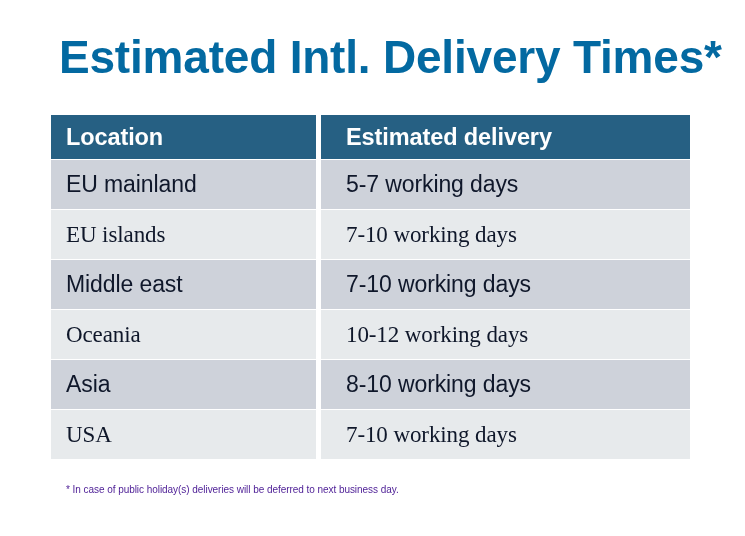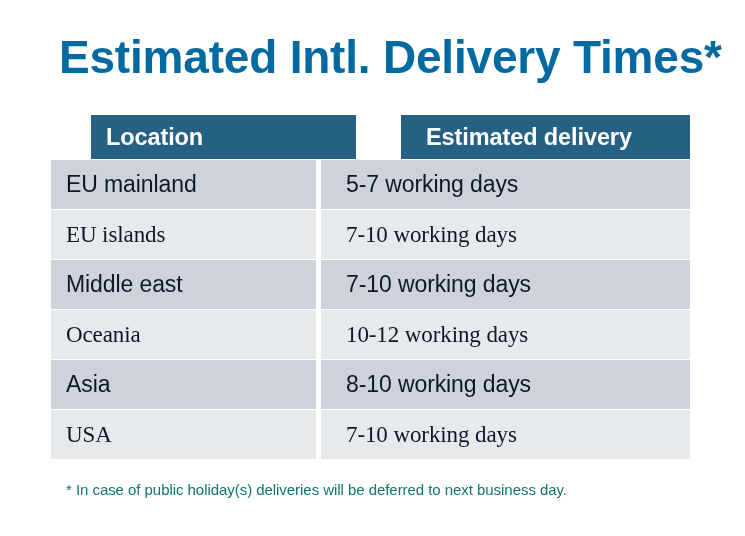--- a/index.html
+++ b/index.html
@@ -74,21 +74,20 @@
   }
 
   
   .row.header .cell {
     height: 44px;
     background: #266083;
     color: #ffffff;
     font-size: 23.5px;
     font-weight: bold;
     letter-spacing: -0.1px;
-    margin-left: 40px;
   }
 
   
   .row.body .cell {
     height: 49px;
     color: #0f172a;
     font-size: 23px;
     font-weight: 400;
     letter-spacing: -0.1px;
   }
@@ -101,24 +100,24 @@
     background: #e7eaec;
     font-family: Liberation Serif, serif;
   }
 
   
   .footnote {
     position: absolute;
     left: 66px;
     top: 480px;
     width: 660px;
-    font-size: 15px;
+    font-size: 10px;
     line-height: 20px;
     font-weight: 400;
-    color: #0f766e;
+    color: #4c1d95;
     letter-spacing: -0.05px;
     white-space: nowrap;
   }
 </style>
 </head>
 <body>
 
 <div class="page">
 
   <div class="title">Estimated Intl. Delivery Times*</div>

